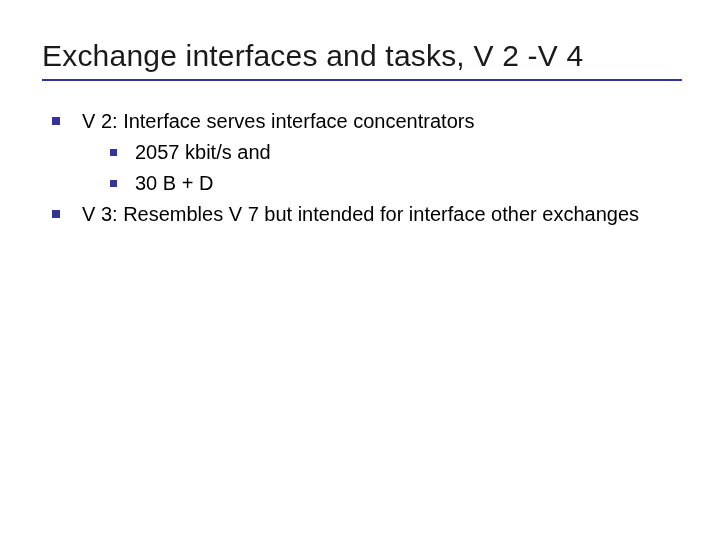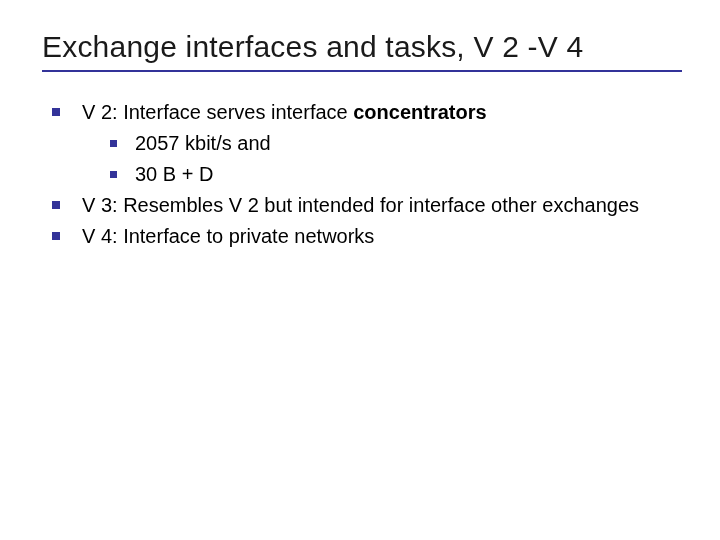--- a/index.html
+++ b/index.html
@@ -17,21 +17,21 @@
     width: 720px;
     height: 540px;
     box-sizing: border-box;
     padding: 22px 30px 30px 42px;
   }
   .title {
     font-size: 30px;
     font-weight: 400;
     color: #1a1a1a;
     letter-spacing: 0.2px;
-    margin: 8px 0 6px 0;
+    margin: 17px 0 6px 0;
     white-space: nowrap;
   }
   .underline {
     height: 2px;
     background: #333399;
     width: 640px;
     margin-bottom: 26px;
   }
   .content {
     font-size: 20px;
@@ -62,21 +62,21 @@
     height: 7px;
     background: #333399;
     flex: 0 0 7px;
     margin-top: 11px;
     margin-right: 18px;
   }
   .txt {
     flex: 1 1 auto;
   }
   .bold {
-    font-weight: 700;
+    font-weight: 400;
     text-align: right;
   }
 </style>
 </head>
 <body>
 
 <div class="slide">
 
   <h1 class="title">Exchange interfaces and tasks, V 2 -V 4</h1>
   <div class="underline"></div>
@@ -94,22 +94,18 @@
       <span class="sq-s"></span>
       <span class="txt">2057 kbit/s and</span>
     </div>
     <div class="row-l2">
       <span class="sq-s"></span>
       <span class="txt">30 B + D</span>
     </div>
 
     <div class="row-l1">
       <span class="sq"></span>
-      <span class="txt">V 3: Resembles V 2 but intended for interface other exchanges</span>
+      <span class="txt">V 3: Resembles V 7 but intended for interface other exchanges</span>
     </div>
 
-    <div class="row-l1">
-      <span class="sq"></span>
-      <span class="txt">V 4: Interface to private networks</span>
-    </div>
 
   </div>
 </div>
 
 </body></html>

